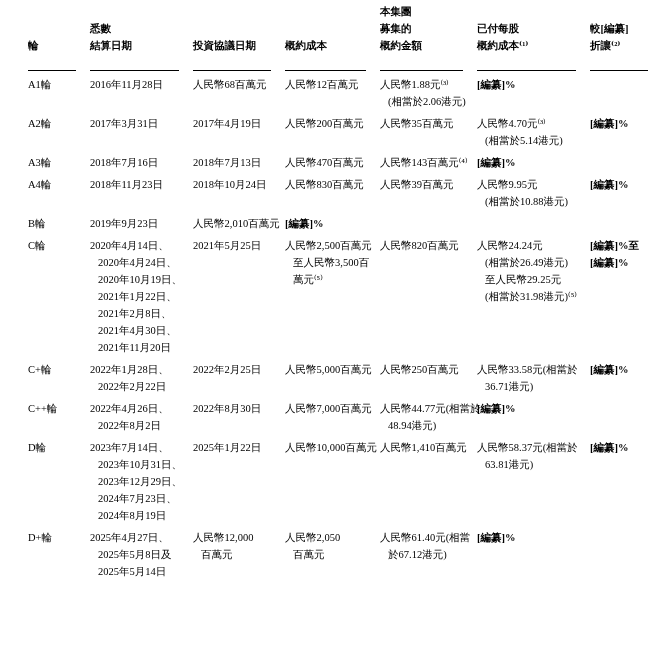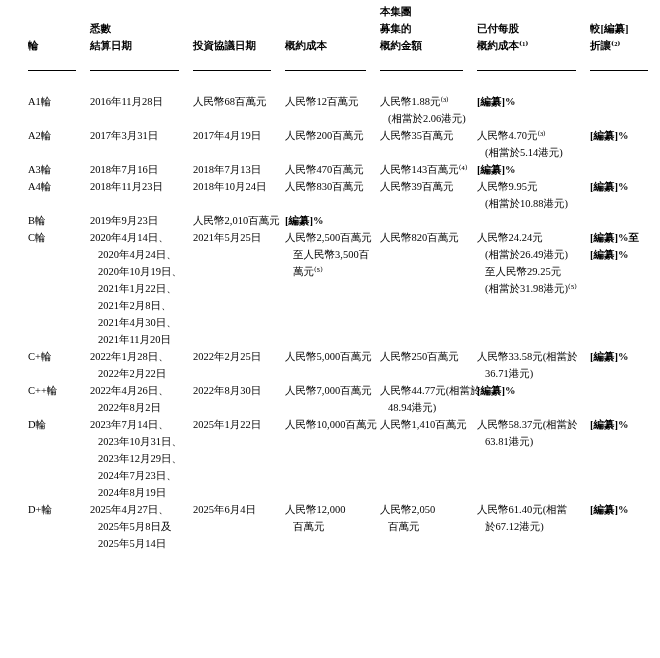--- a/index.html
+++ b/index.html
@@ -28,22 +28,22 @@
   .hcell {
     font-weight: bold;
     border-bottom: 1.5px solid #000;
     padding-bottom: 16px;
   }
   .hcell .line { line-height: 20px; white-space: nowrap; }
   .cell { text-align: left; }
   .cell .line { line-height: 17px; white-space: nowrap; }
   .cell.c7, .hcell.c7 { text-align: left; }
   .cell.c7 { font-weight: bold; }
-  .row { }
-  #table-body .row:first-child { margin-top: 22px; }
+  .row { margin-top: 5px; }
+  #table-body .row:first-child { }
   
   .row .cell .line + .line { padding-left: 8px; }
   .row .cell.c1 .line + .line, .row .cell.c7 .line + .line { padding-left: 0; }
 </style>
 </head>
 <body>
 
 <div class="page">
 
   <div class="grid header">
@@ -291,23 +291,20 @@
       </div>
       <div class="grid row">
         <div class="cell c1">
           <div class="line">D+輪</div>
         </div>
         <div class="cell c2">
           <div class="line">2025年4月27日、</div>
           <div class="line">2025年5月8日及</div>
           <div class="line">2025年5月14日</div>
         </div>
-        <div class="cell c3">
-          <div class="line">2025年6月4日</div>
-        </div>
         <div class="cell c4">
           <div class="line">人民幣12,000</div>
           <div class="line">百萬元</div>
         </div>
         <div class="cell c5">
           <div class="line">人民幣2,050</div>
           <div class="line">百萬元</div>
         </div>
         <div class="cell c6">
           <div class="line">人民幣61.40元(相當</div>

